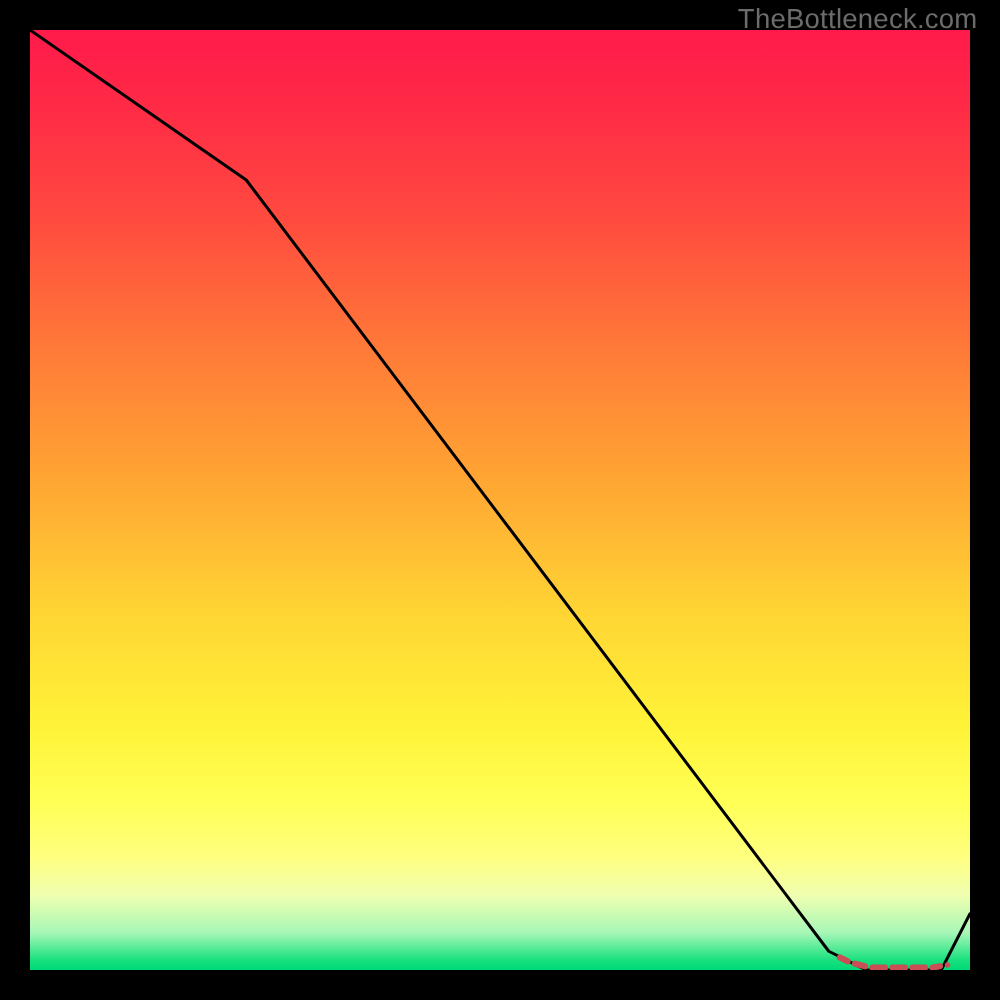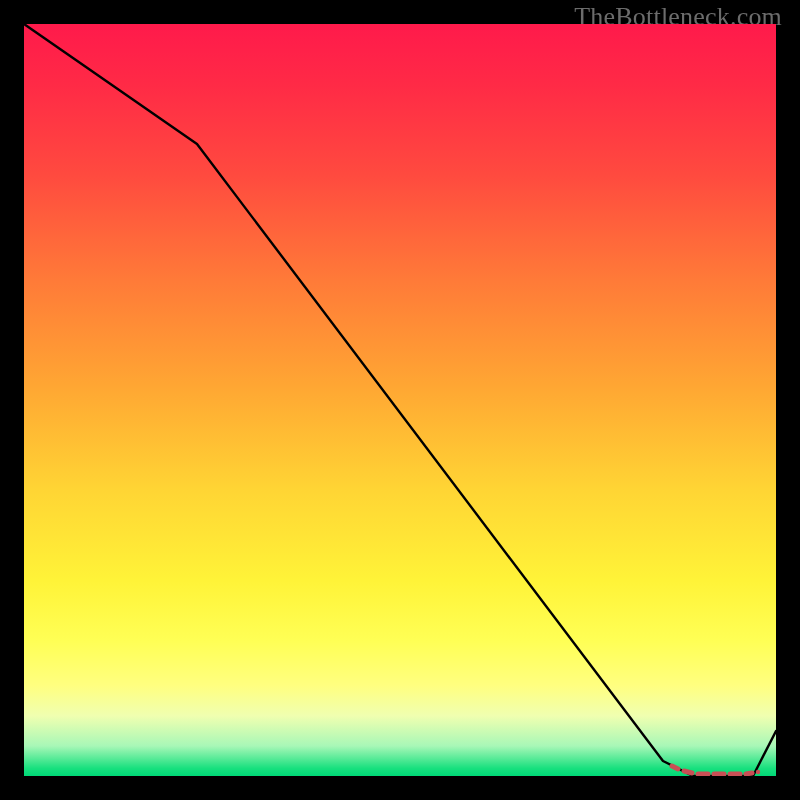--- a/index.html
+++ b/index.html
@@ -50,26 +50,25 @@
   svg.overlay {
     position: absolute;
     inset: 0;
     width: 752px;
     height: 752px;
   }
   .watermark {
     position: absolute;
     top: 2px;
     right: 18px;
-    font-size: 26px;
+    font-size: 22px;
     font-weight: 500;
     color: #6c6c6c;
     letter-spacing: 0.2px;
     user-select: none;
-    font-family: Liberation Serif, serif;
   }
 </style>
 </head>
 <body>
 
 <div class="frame">
   <div class="watermark">TheBottleneck.com</div>
 
   <div class="plot-area">
     <div class="gradient-bg"></div>

